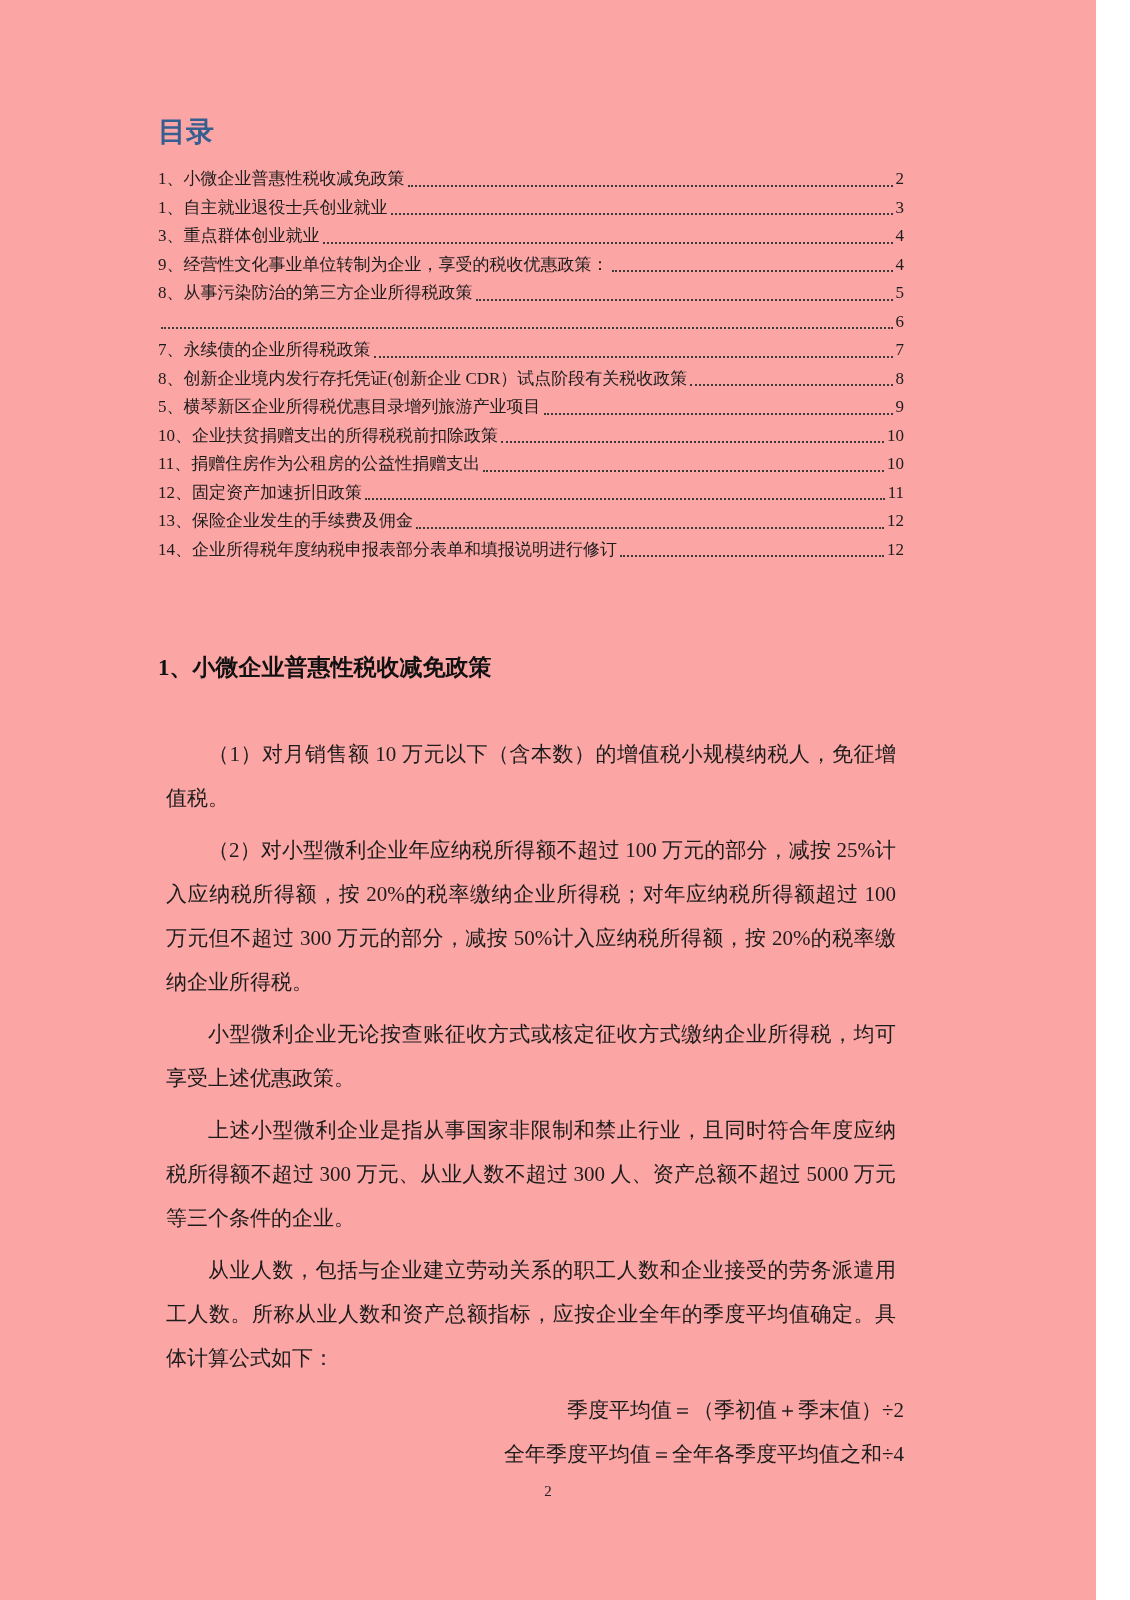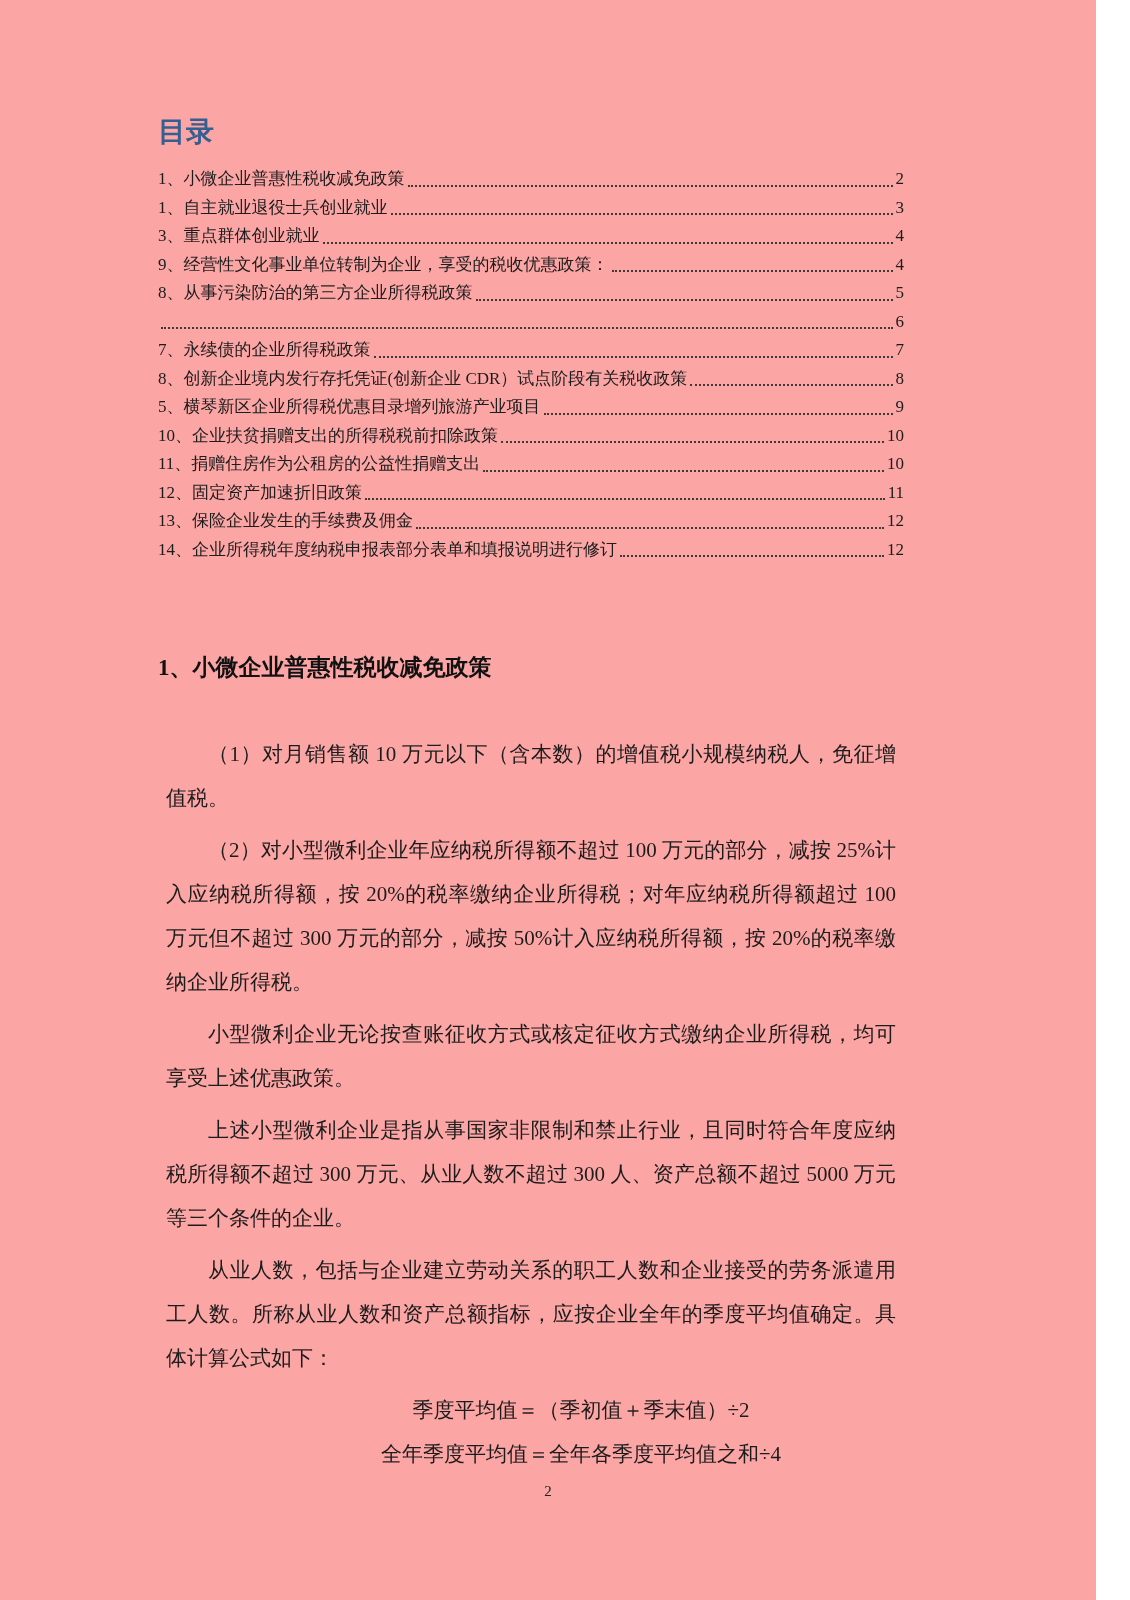--- a/index.html
+++ b/index.html
@@ -51,21 +51,21 @@
     line-height: 44px;
     text-align: justify;
     text-indent: 2em;
   }
   .formulas p {
     margin: 0;
     font-size: 21px;
     line-height: 44px;
     text-indent: 0;
     padding-left: 100px;
-    text-align: center;
+    text-align: right;
   }
   .footer {
     position: absolute;
     left: 0;
     right: 0;
     bottom: 100px;
     text-align: center;
     font-size: 15px;
     color: #222222;
   }

